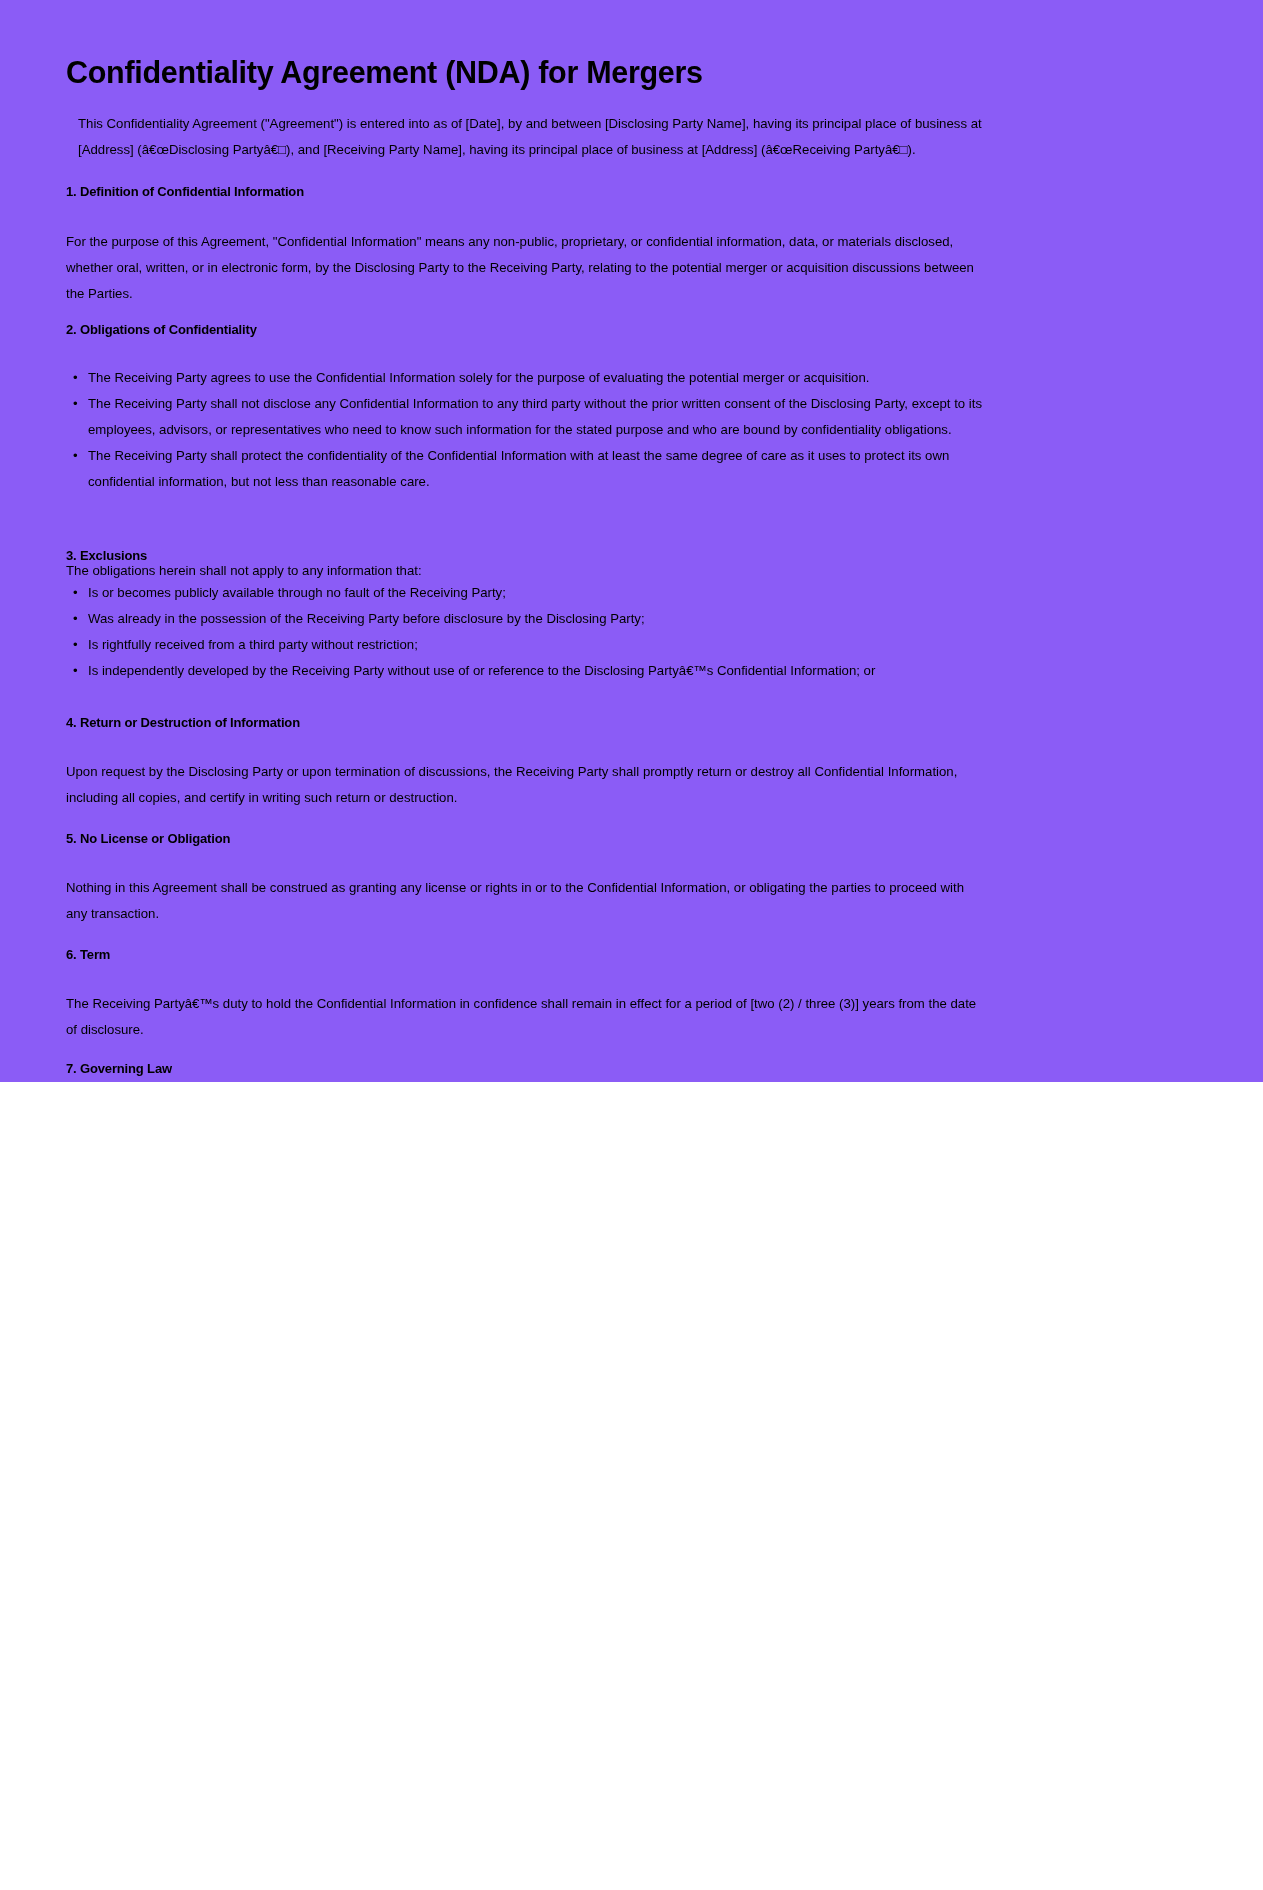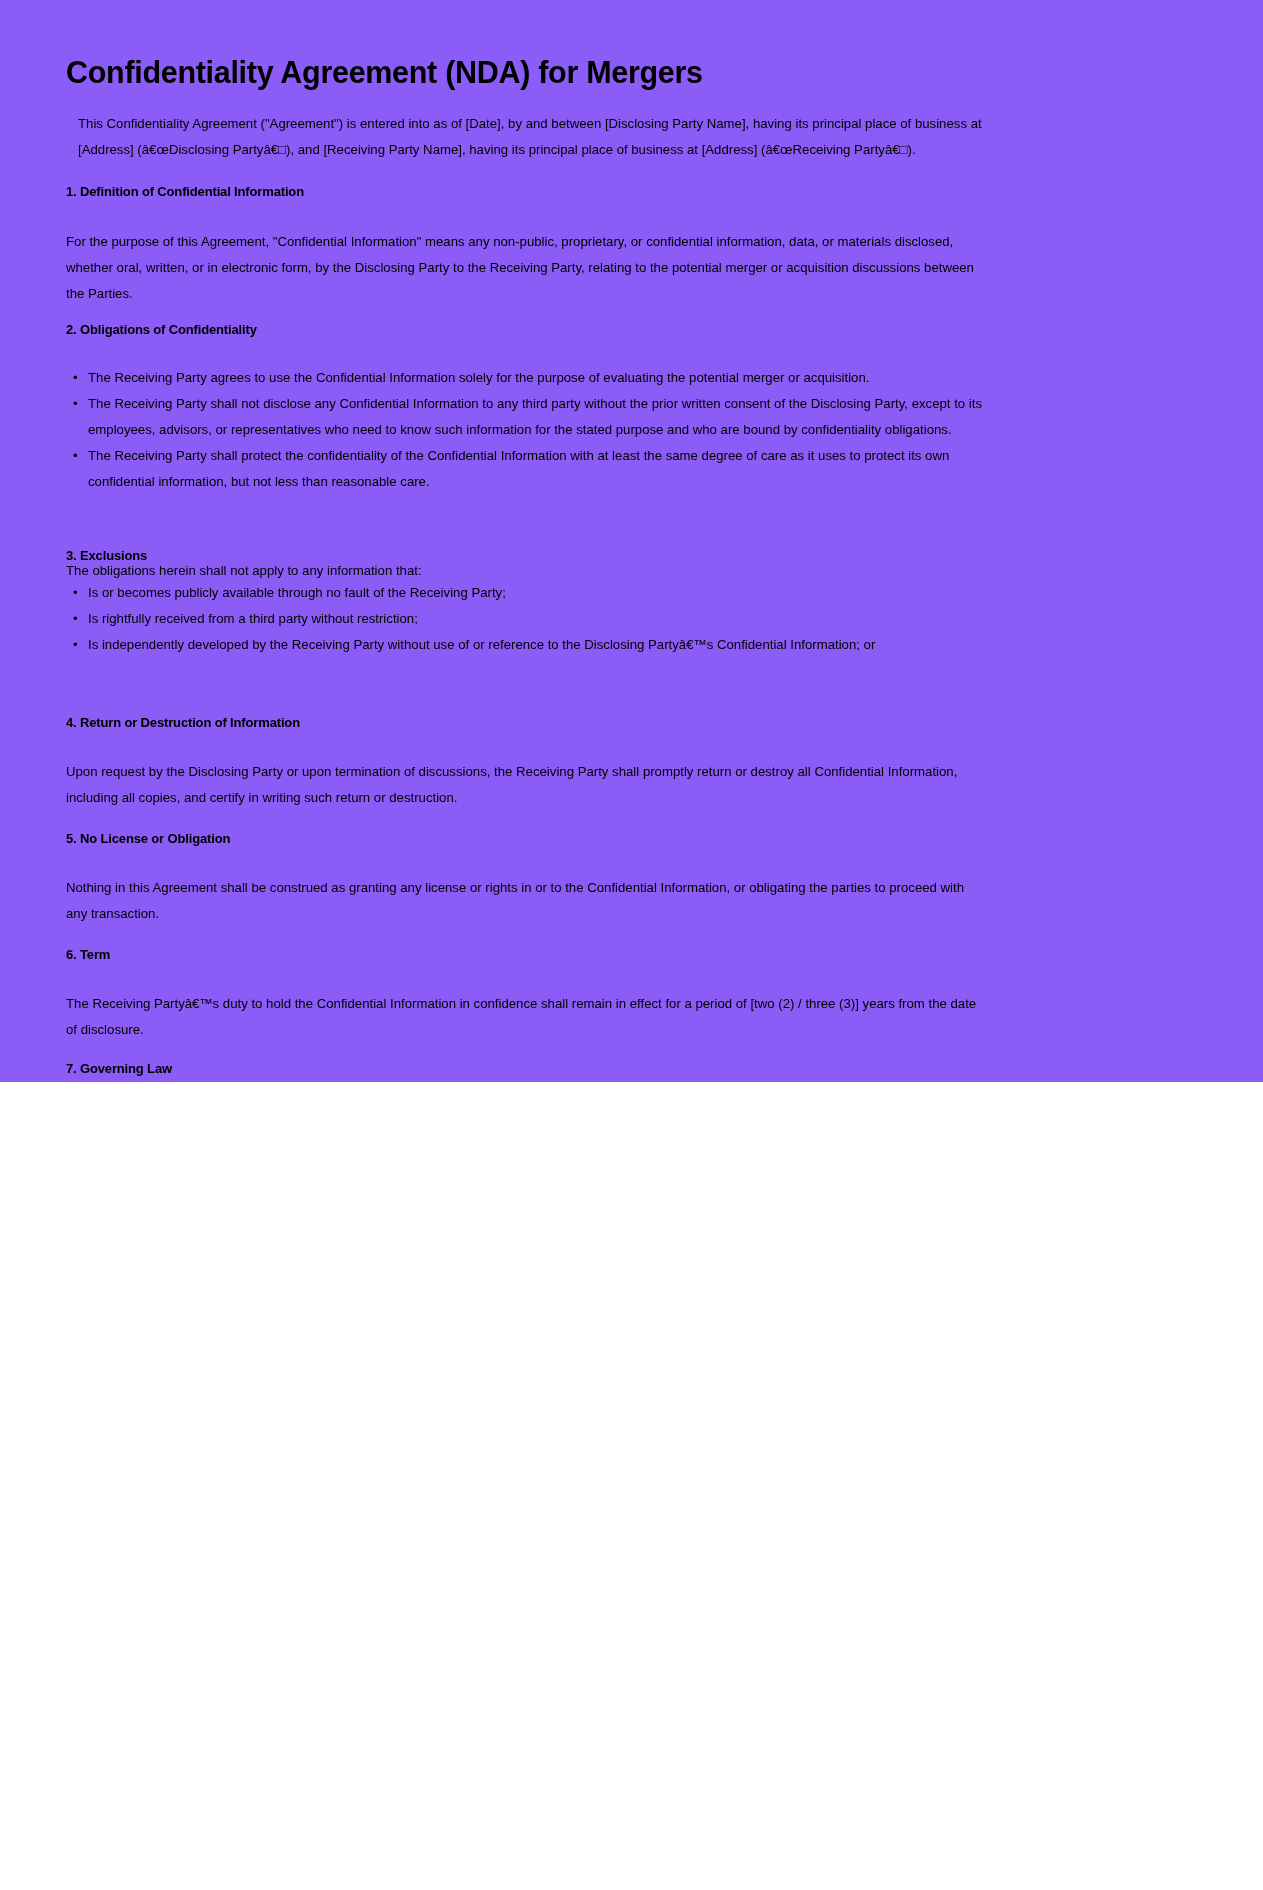--- a/index.html
+++ b/index.html
@@ -134,20 +134,21 @@
     <ul class="bullets" id="l-2">
       <li>The Receiving Party agrees to use the Confidential Information solely for the purpose of evaluating the potential merger or acquisition.</li>
       <li>The Receiving Party shall not disclose any Confidential Information to any third party without the prior written consent of the Disclosing Party, except to its employees, advisors, or representatives who need to know such information for the stated purpose and who are bound by confidentiality obligations.</li>
       <li>The Receiving Party shall protect the confidentiality of the Confidential Information with at least the same degree of care as it uses to protect its own confidential information, but not less than reasonable care.</li>
     </ul>
 
     <h2 class="sec" id="h-3">3. Exclusions</h2>
     <p class="body-text" id="p-3">The obligations herein shall not apply to any information that:</p>
     <ul class="bullets" id="l-3">
       <li>Is or becomes publicly available through no fault of the Receiving Party;</li>
+      <li>Was already in the possession of the Receiving Party before disclosure by the Disclosing Party;</li>
       <li>Is rightfully received from a third party without restriction;</li>
       <li>Is independently developed by the Receiving Party without use of or reference to the Disclosing Partyâ€™s Confidential Information; or</li>
     </ul>
 
     <h2 class="sec" id="h-4">4. Return or Destruction of Information</h2>
     <p class="body-text" id="p-4">Upon request by the Disclosing Party or upon termination of discussions, the Receiving Party shall promptly return or destroy all Confidential Information, including all copies, and certify in writing such return or destruction.</p>
 
     <h2 class="sec" id="h-5">5. No License or Obligation</h2>
     <p class="body-text" id="p-5">Nothing in this Agreement shall be construed as granting any license or rights in or to the Confidential Information, or obligating the parties to proceed with any transaction.</p>
 

